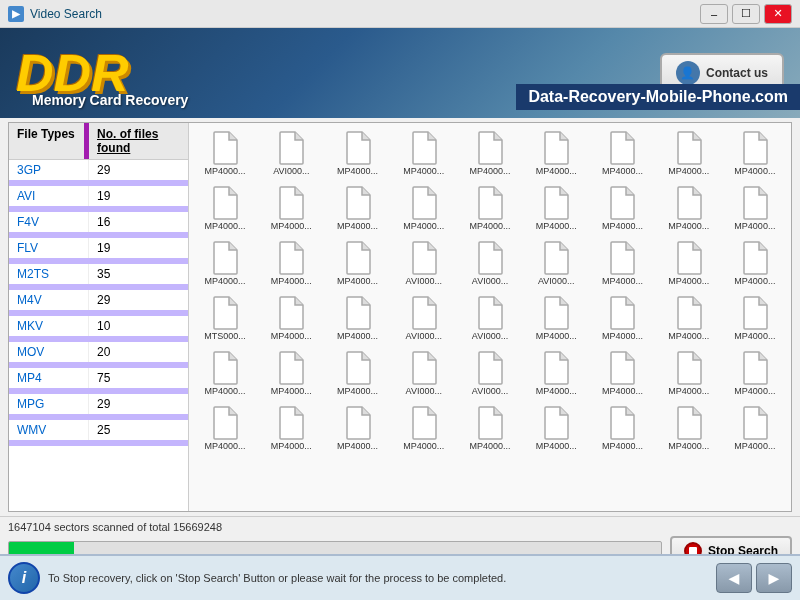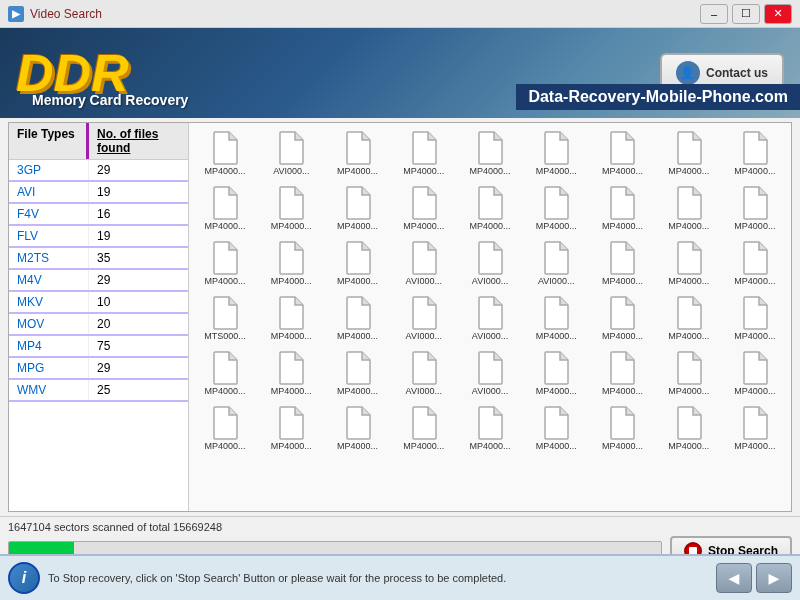--- a/index.html
+++ b/index.html
@@ -27,21 +27,21 @@
       width: 16px; height: 16px;
       background: #4488cc;
       border-radius: 2px;
       margin-right: 6px;
       display: flex; align-items: center; justify-content: center;
       color: white; font-size: 10px; font-weight: bold;
     }
     .title-bar-title {
       flex: 1;
       font-size: 12px;
-      color: #7f1d1d;
+      color: #0c4a6e;
     }
     .title-bar-controls {
       display: flex; gap: 4px;
     }
     .tb-btn {
       width: 28px; height: 20px;
       background: #e8e8e8;
       border: 1px solid #aaa;
       border-radius: 3px;
       cursor: pointer;
@@ -134,30 +134,30 @@
     }
     .left-panel-header {
       display: flex;
       background: #e8e8e8;
       border-bottom: 1px solid #ccc;
       font-weight: bold;
     }
     .left-panel-header .col1 {
       width: 80px;
       padding: 4px 8px;
-      border-right: 3px solid #a21caf;
+      border-right: 5px solid #a21caf;
     }
     .left-panel-header .col2 {
       padding: 4px 8px;
       flex: 1;
       text-decoration: underline;
     }
     .file-type-row {
       display: flex;
-      border-bottom: 2px solid #c4b5fd;
+      border-bottom: 6px solid #c4b5fd;
     }
     .file-type-row .col1 {
       width: 80px;
       padding: 3px 8px;
       border-right: 1px solid #eee;
       color: #0066cc;
     }
     .file-type-row .col2 {
       padding: 3px 8px;
     }

